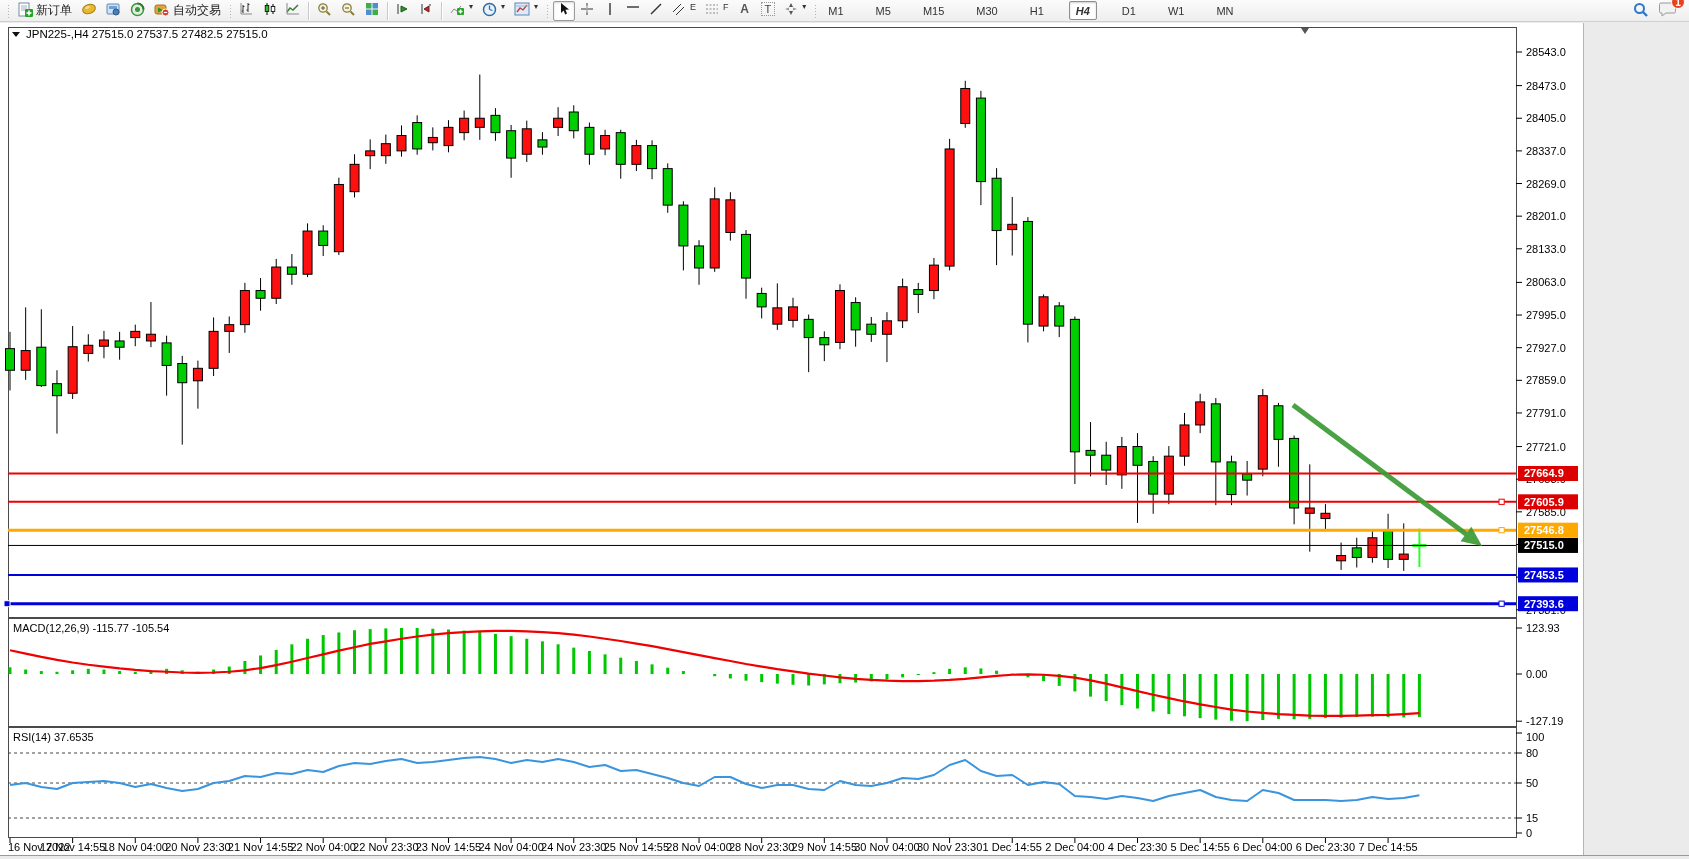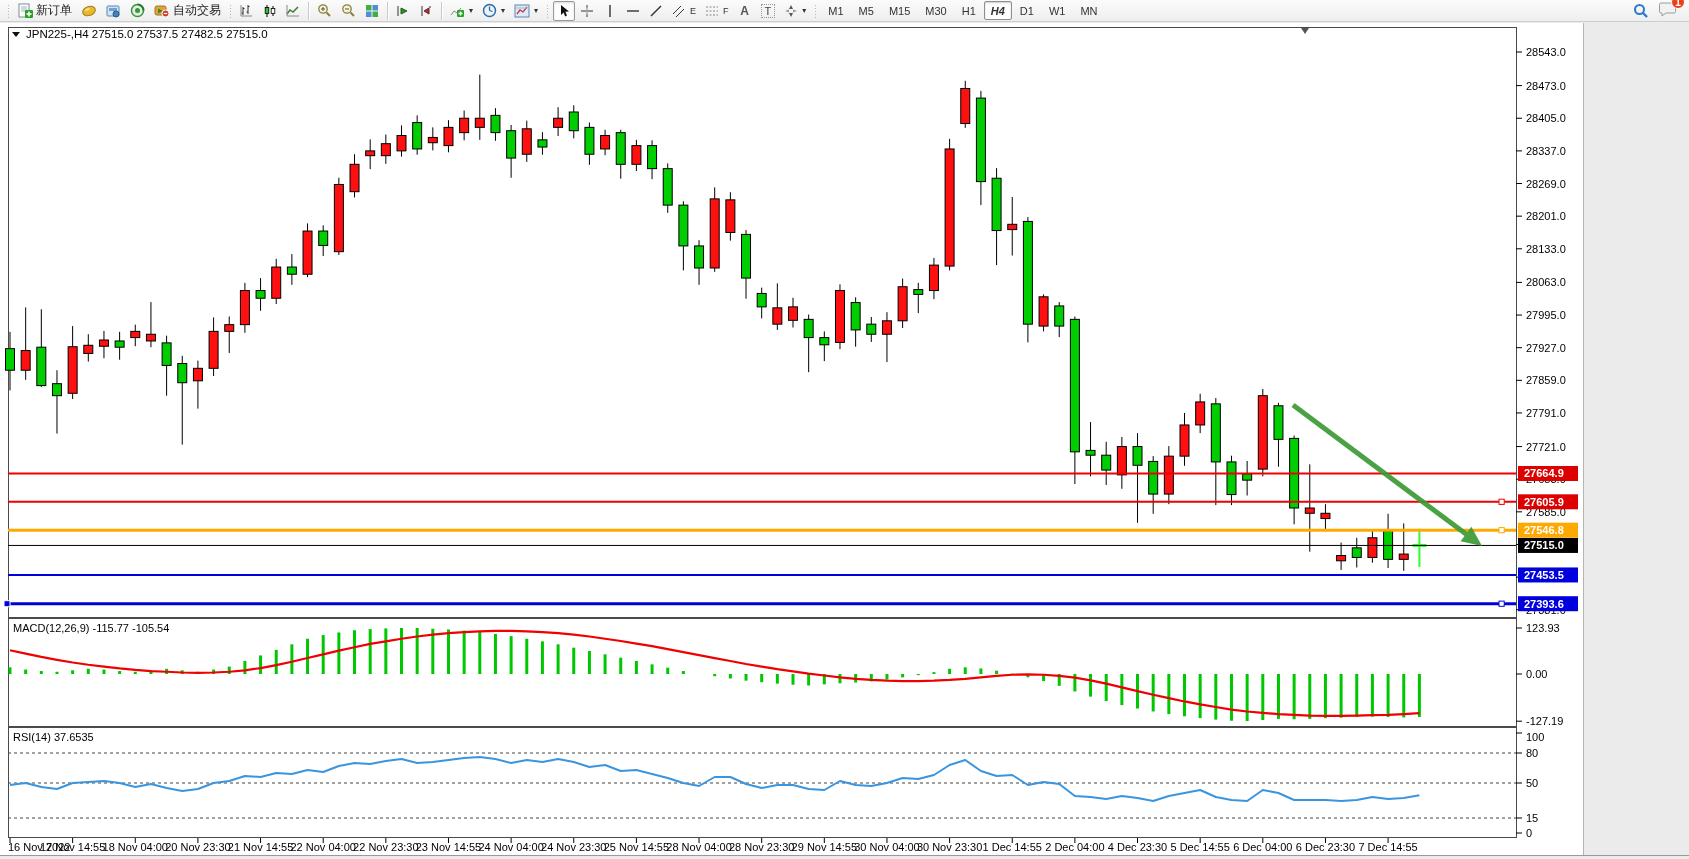--- a/index.html
+++ b/index.html
@@ -10,21 +10,21 @@
   .toolbar{
     height:22px; background:linear-gradient(#fbfbfb,#eeeeee);
     border-bottom:1px solid #cfcfcf;
     display:flex; align-items:center; padding:0 4px; gap:1px;
     font-size:12px; color:#222; position:relative; z-index:5;
   }
   .tb-grip{ width:5px; height:16px; margin:0 2px;
     background-image:radial-gradient(#b5b5b5 35%, transparent 36%);
     background-size:3px 3px; background-repeat:repeat-y; background-position:1px 1px;}
   .tb-sep{ width:1px; height:18px; background:#c9c9c9; margin:0 3px; box-shadow:1px 0 0 #fff; }
-  .tb-btn{ height:20px; min-width:22px; display:flex; align-items:center; justify-content:center;
+  .tb-btn{ height:20px; min-width:22px; display:flex; align-items:flex-start; justify-content:center;
     gap:3px; padding:0 3px; border:1px solid transparent; border-radius:2px; cursor:default;}
   .tb-btn.pressed{ background:#fdfdfd; border:1px solid #9a9a9a; box-shadow:inset 0 1px 2px rgba(0,0,0,.15); }
   .tb-btn svg{ display:block; }
   .tb-label{ white-space:nowrap; }
   .tb-caret{ font-size:8px; color:#333; margin-left:1px; }
   .tf-btn{ height:19px; padding:0 6px; font-size:11px; color:#333; display:flex; align-items:center;
     border:1px solid transparent; border-radius:2px;}
   .tf-btn.active{ background:#fff; border-color:#8f8f8f; box-shadow:inset 0 1px 2px rgba(0,0,0,.2); font-weight:bold;font-style:italic;}
   .tb-right{ margin-left:auto; display:flex; align-items:center; gap:6px; padding-right:8px;}
   .chat-wrap{ position:relative; }
@@ -280,21 +280,21 @@
           <polygon points="7,1 9,5 5,5" fill="#555"></polygon>
           <polygon points="7,13 9,9 5,9" fill="#555"></polygon>
           <polygon points="1,7 5,5.4 5,8.6" fill="#999"></polygon>
           <polygon points="13,7 9,5.4 9,8.6" fill="#999"></polygon>
         </svg>
       </span>
     <span class="tb-caret">▾</span>
   </div>
 
   <div class="tb-grip"></div>
-  <div id="tf-container" style="display:flex;align-items:flex-end;gap:1px">
+  <div id="tf-container" style="display:flex;align-items:flex-end;gap:18px">
       <div class="tf-btn">M1</div>
       <div class="tf-btn">M5</div>
       <div class="tf-btn">M15</div>
       <div class="tf-btn">M30</div>
       <div class="tf-btn">H1</div>
       <div class="tf-btn active">H4</div>
       <div class="tf-btn">D1</div>
       <div class="tf-btn">W1</div>
       <div class="tf-btn">MN</div>
     </div>

